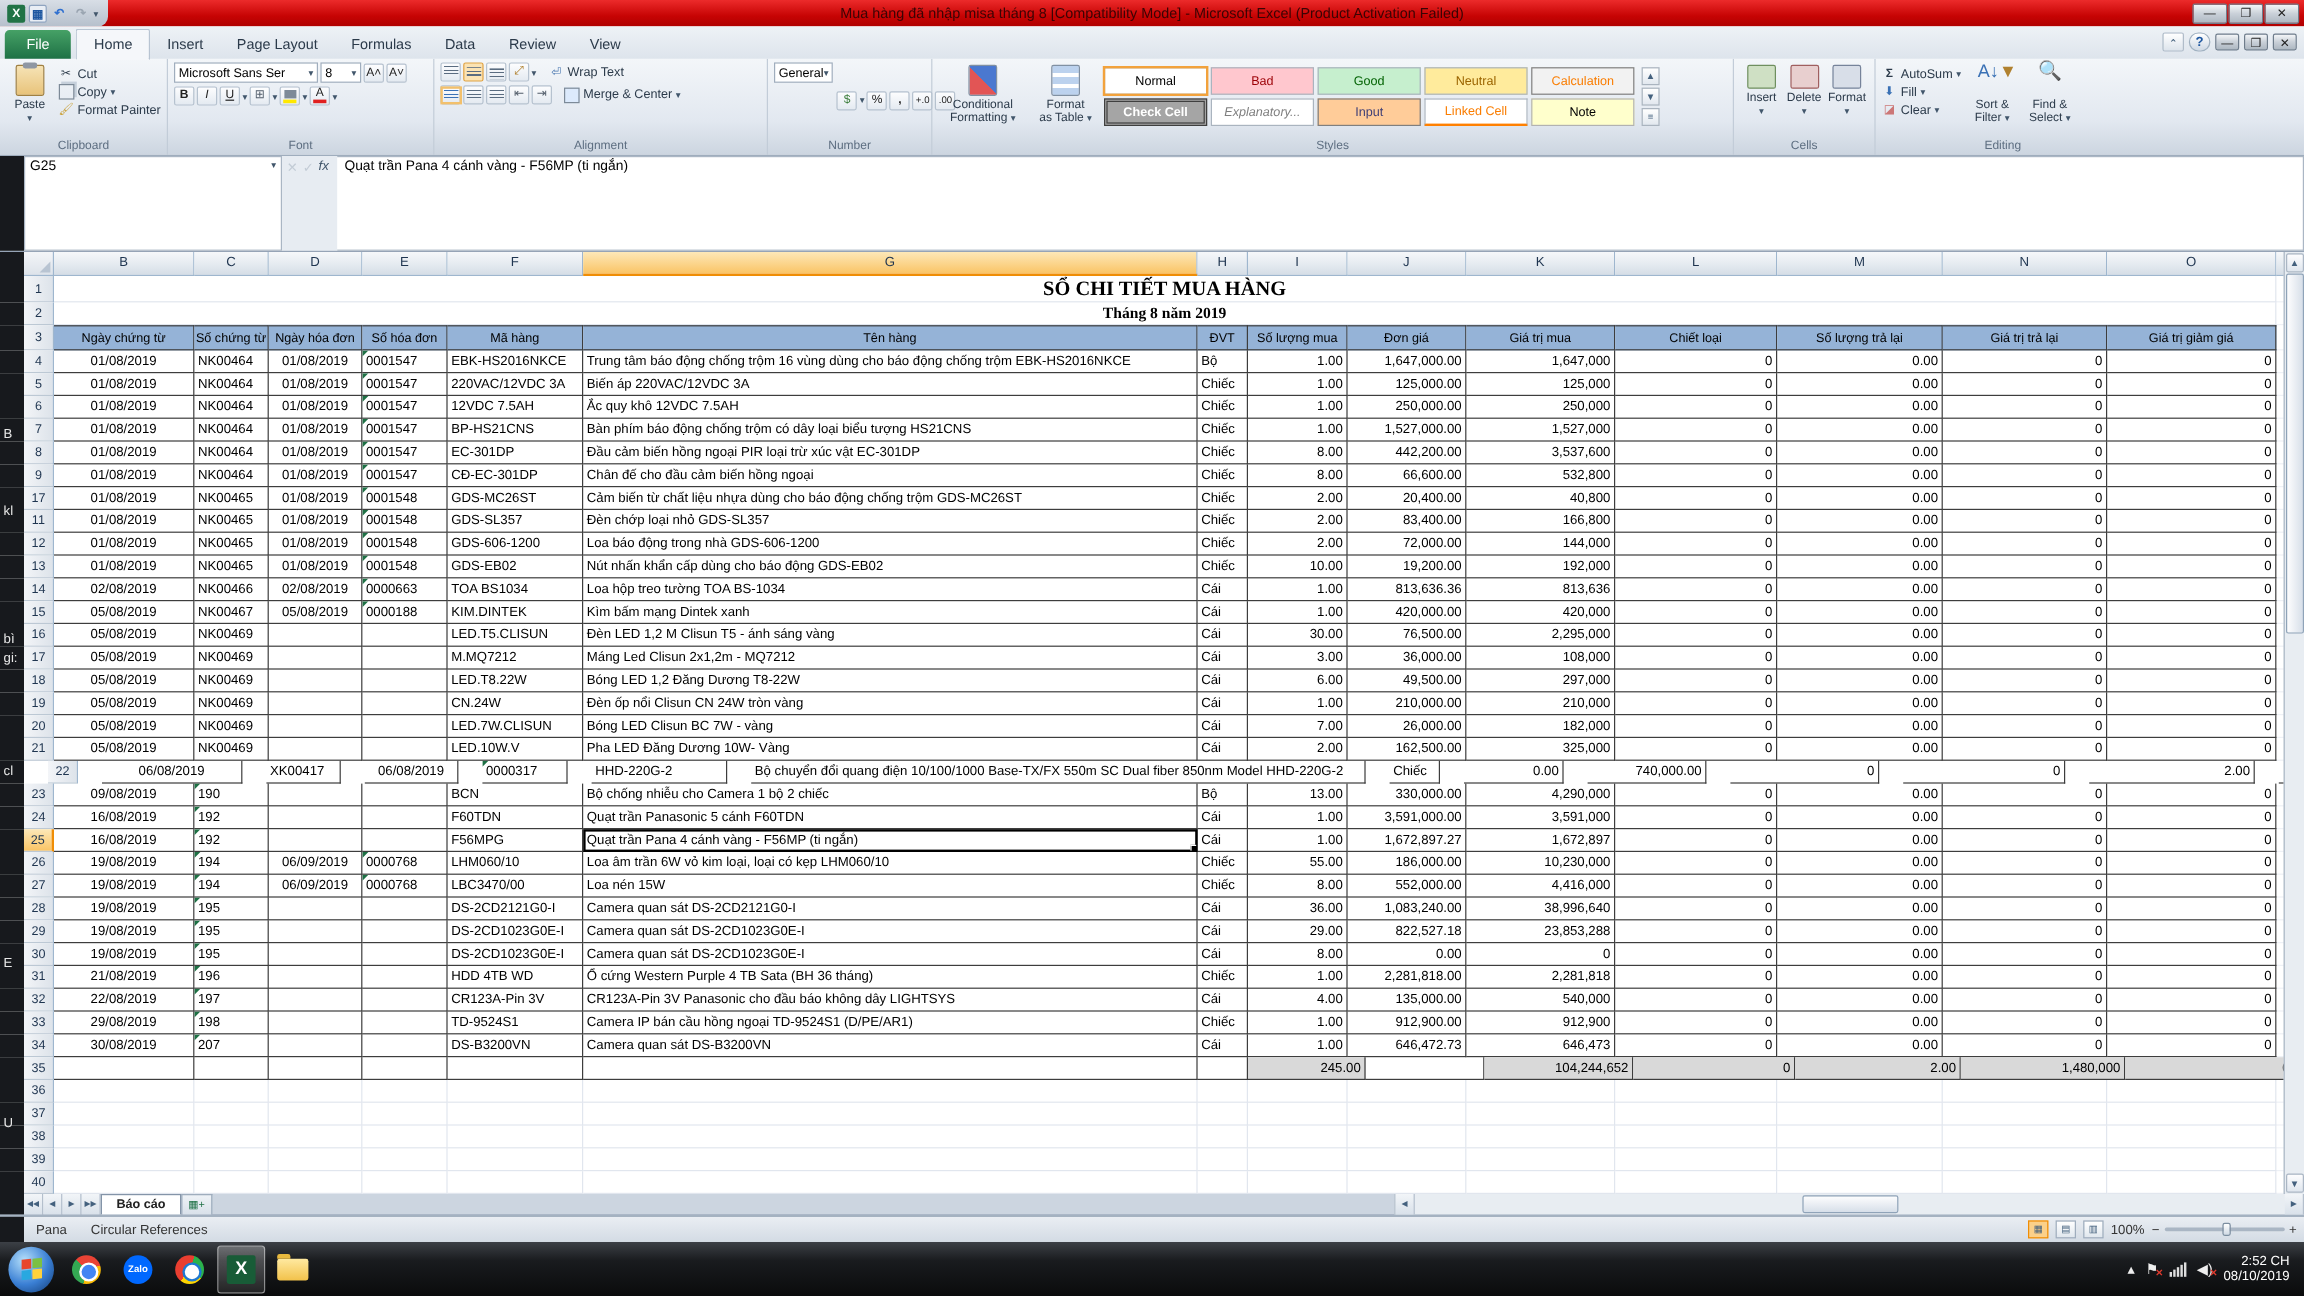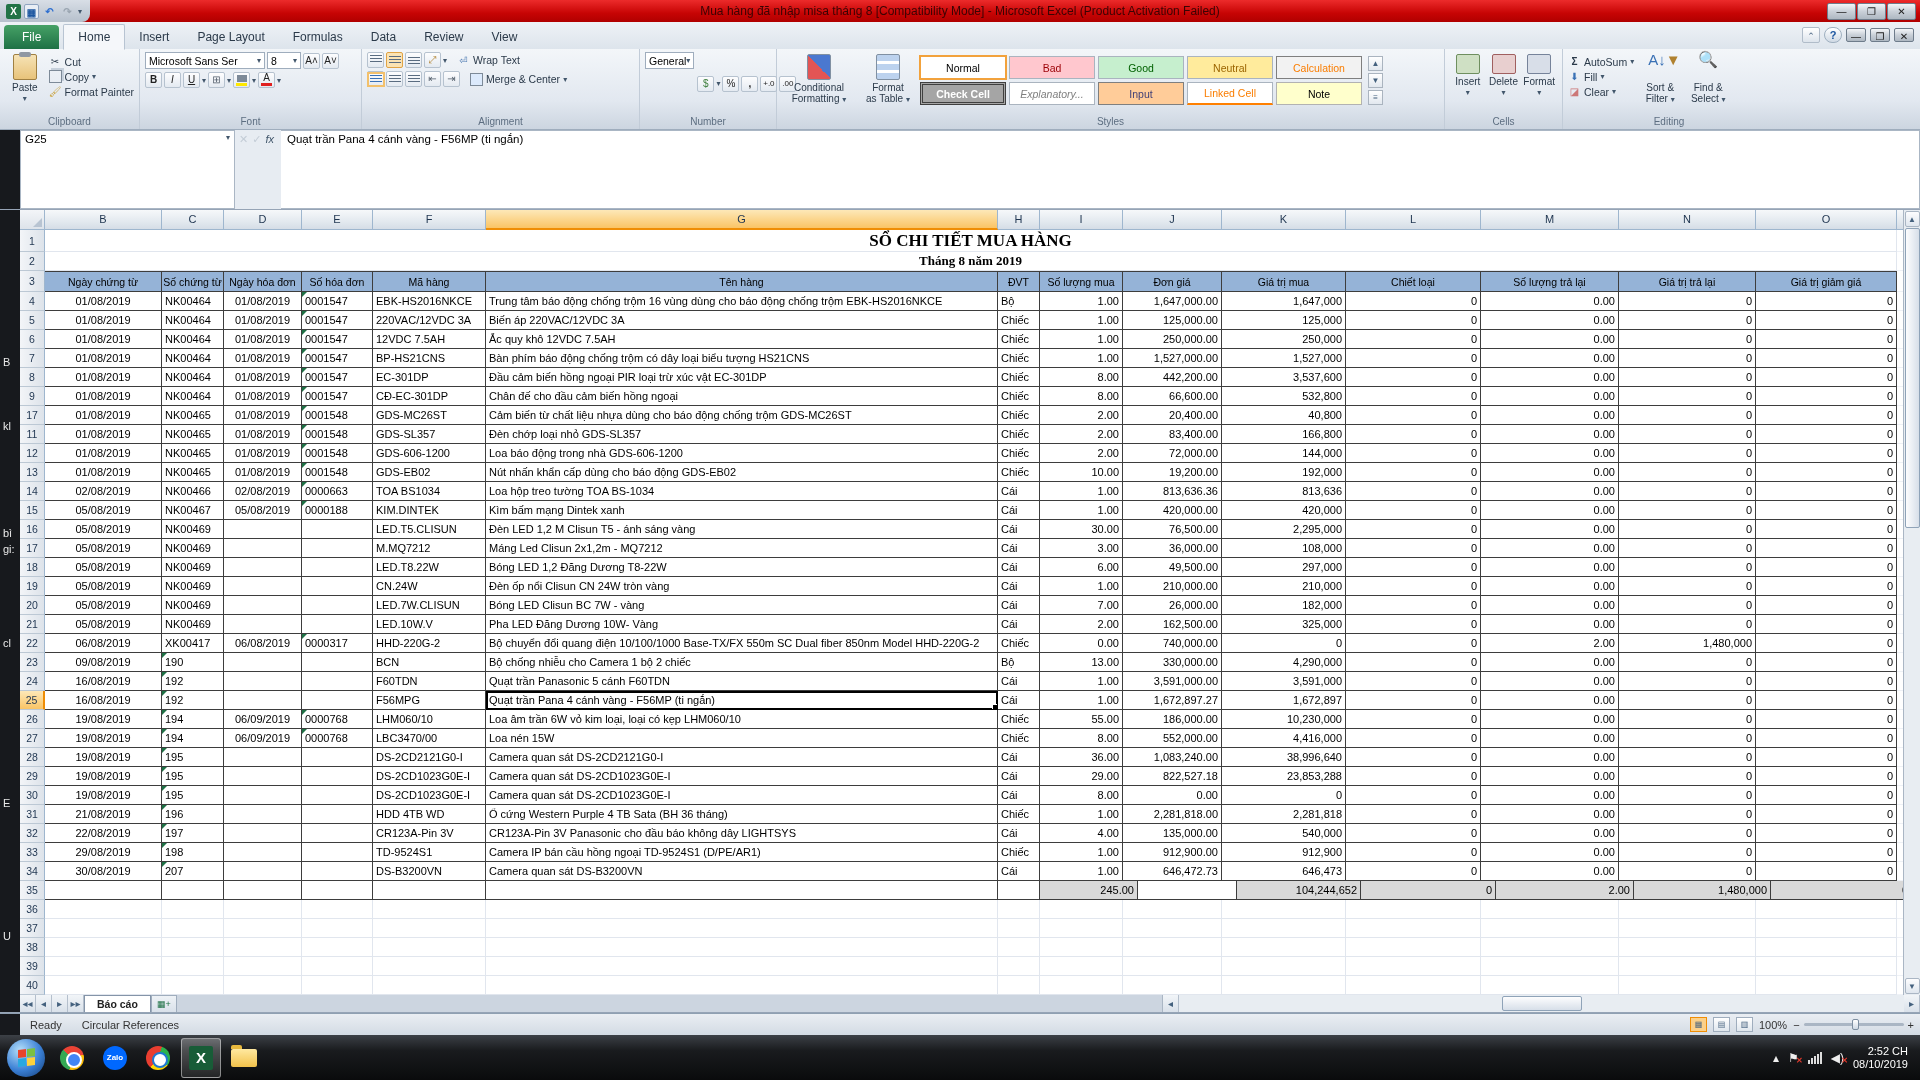--- a/index.html
+++ b/index.html
@@ -781,21 +781,21 @@
       <div class="cell bd al-l" style="width: 42px;">Cái</div>
       <div class="cell bd al-r" style="width: 83px;">2.00</div>
       <div class="cell bd al-r" style="width: 99px;">162,500.00</div>
       <div class="cell bd al-r" style="width: 124px;">325,000</div>
       <div class="cell bd al-r" style="width: 135px;">0</div>
       <div class="cell bd al-r" style="width: 138px;">0.00</div>
       <div class="cell bd al-r" style="width: 137px;">0</div>
       <div class="cell bd al-r" style="width: 141px;">0</div>
       <div class="filler"></div>
     </div>
-    <div class="grow" style="height: 19px;">
+    <div class="grow" style="height: 19px; gap: 20px;">
       <div class="darkcell"></div>
       <div class="rh">22</div>
       <div class="cell bd al-c" style="width: 117px;">06/08/2019</div>
       <div class="cell bd al-l" style="width: 62px;">XK00417</div>
       <div class="cell bd al-c" style="width: 78px;">06/08/2019</div>
       <div class="cell bd al-l gt" style="width: 71px;">0000317</div>
       <div class="cell bd al-l" style="width: 113px;">HHD-220G-2</div>
       <div class="cell bd al-l" style="width: 512px;">Bộ chuyển đổi quang điện 10/100/1000 Base-TX/FX 550m SC Dual fiber 850nm Model HHD-220G-2</div>
       <div class="cell bd al-l" style="width: 42px;">Chiếc</div>
       <div class="cell bd al-r" style="width: 83px;">0.00</div>
@@ -1170,21 +1170,21 @@
     <div class="navbtn">◂</div>
     <div class="htrack"></div>
     <div class="hthumb"></div>
     <div class="htrack"></div>
     <div class="navbtn">▸</div>
   </div>
 </div>
 
 <div class="status">
   <div class="darkcell" style="height:100%"></div>
-  <div class="seg">Ready</div>
+  <div class="seg">Pana</div>
   <div class="seg">Circular References</div>
   <div class="statusright">
     <div class="viewic on">▦</div>
     <div class="viewic">▤</div>
     <div class="viewic">▥</div>
     <span>100%</span>
     <div class="zslider">
       <span>−</span>
       <div class="ztrack">
           <div class="zknob"></div>

